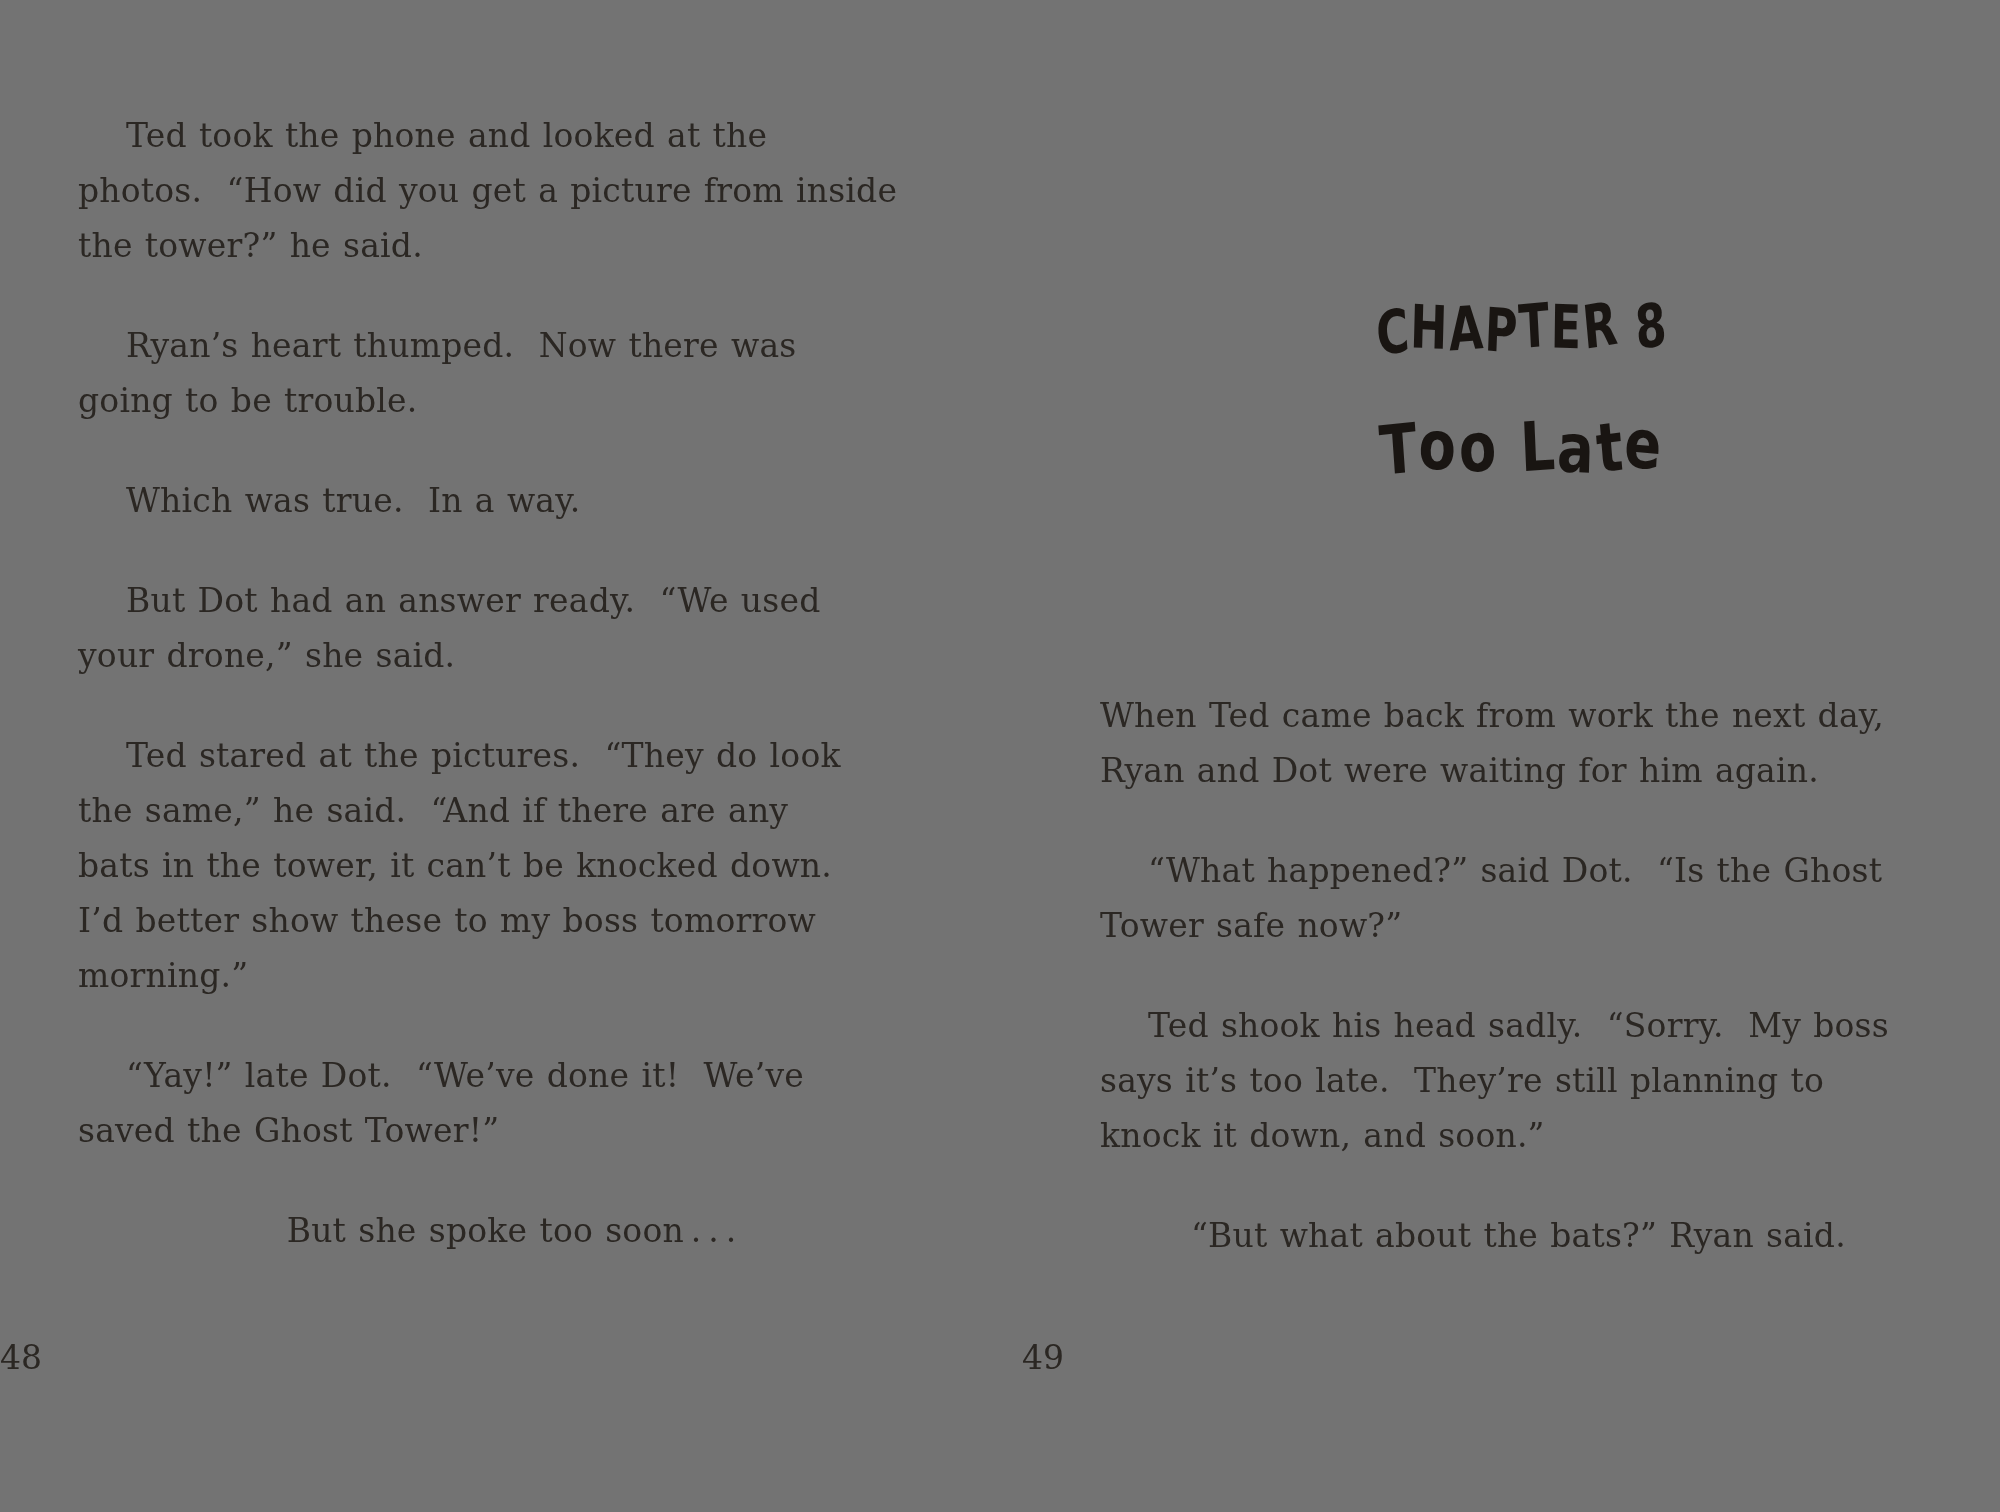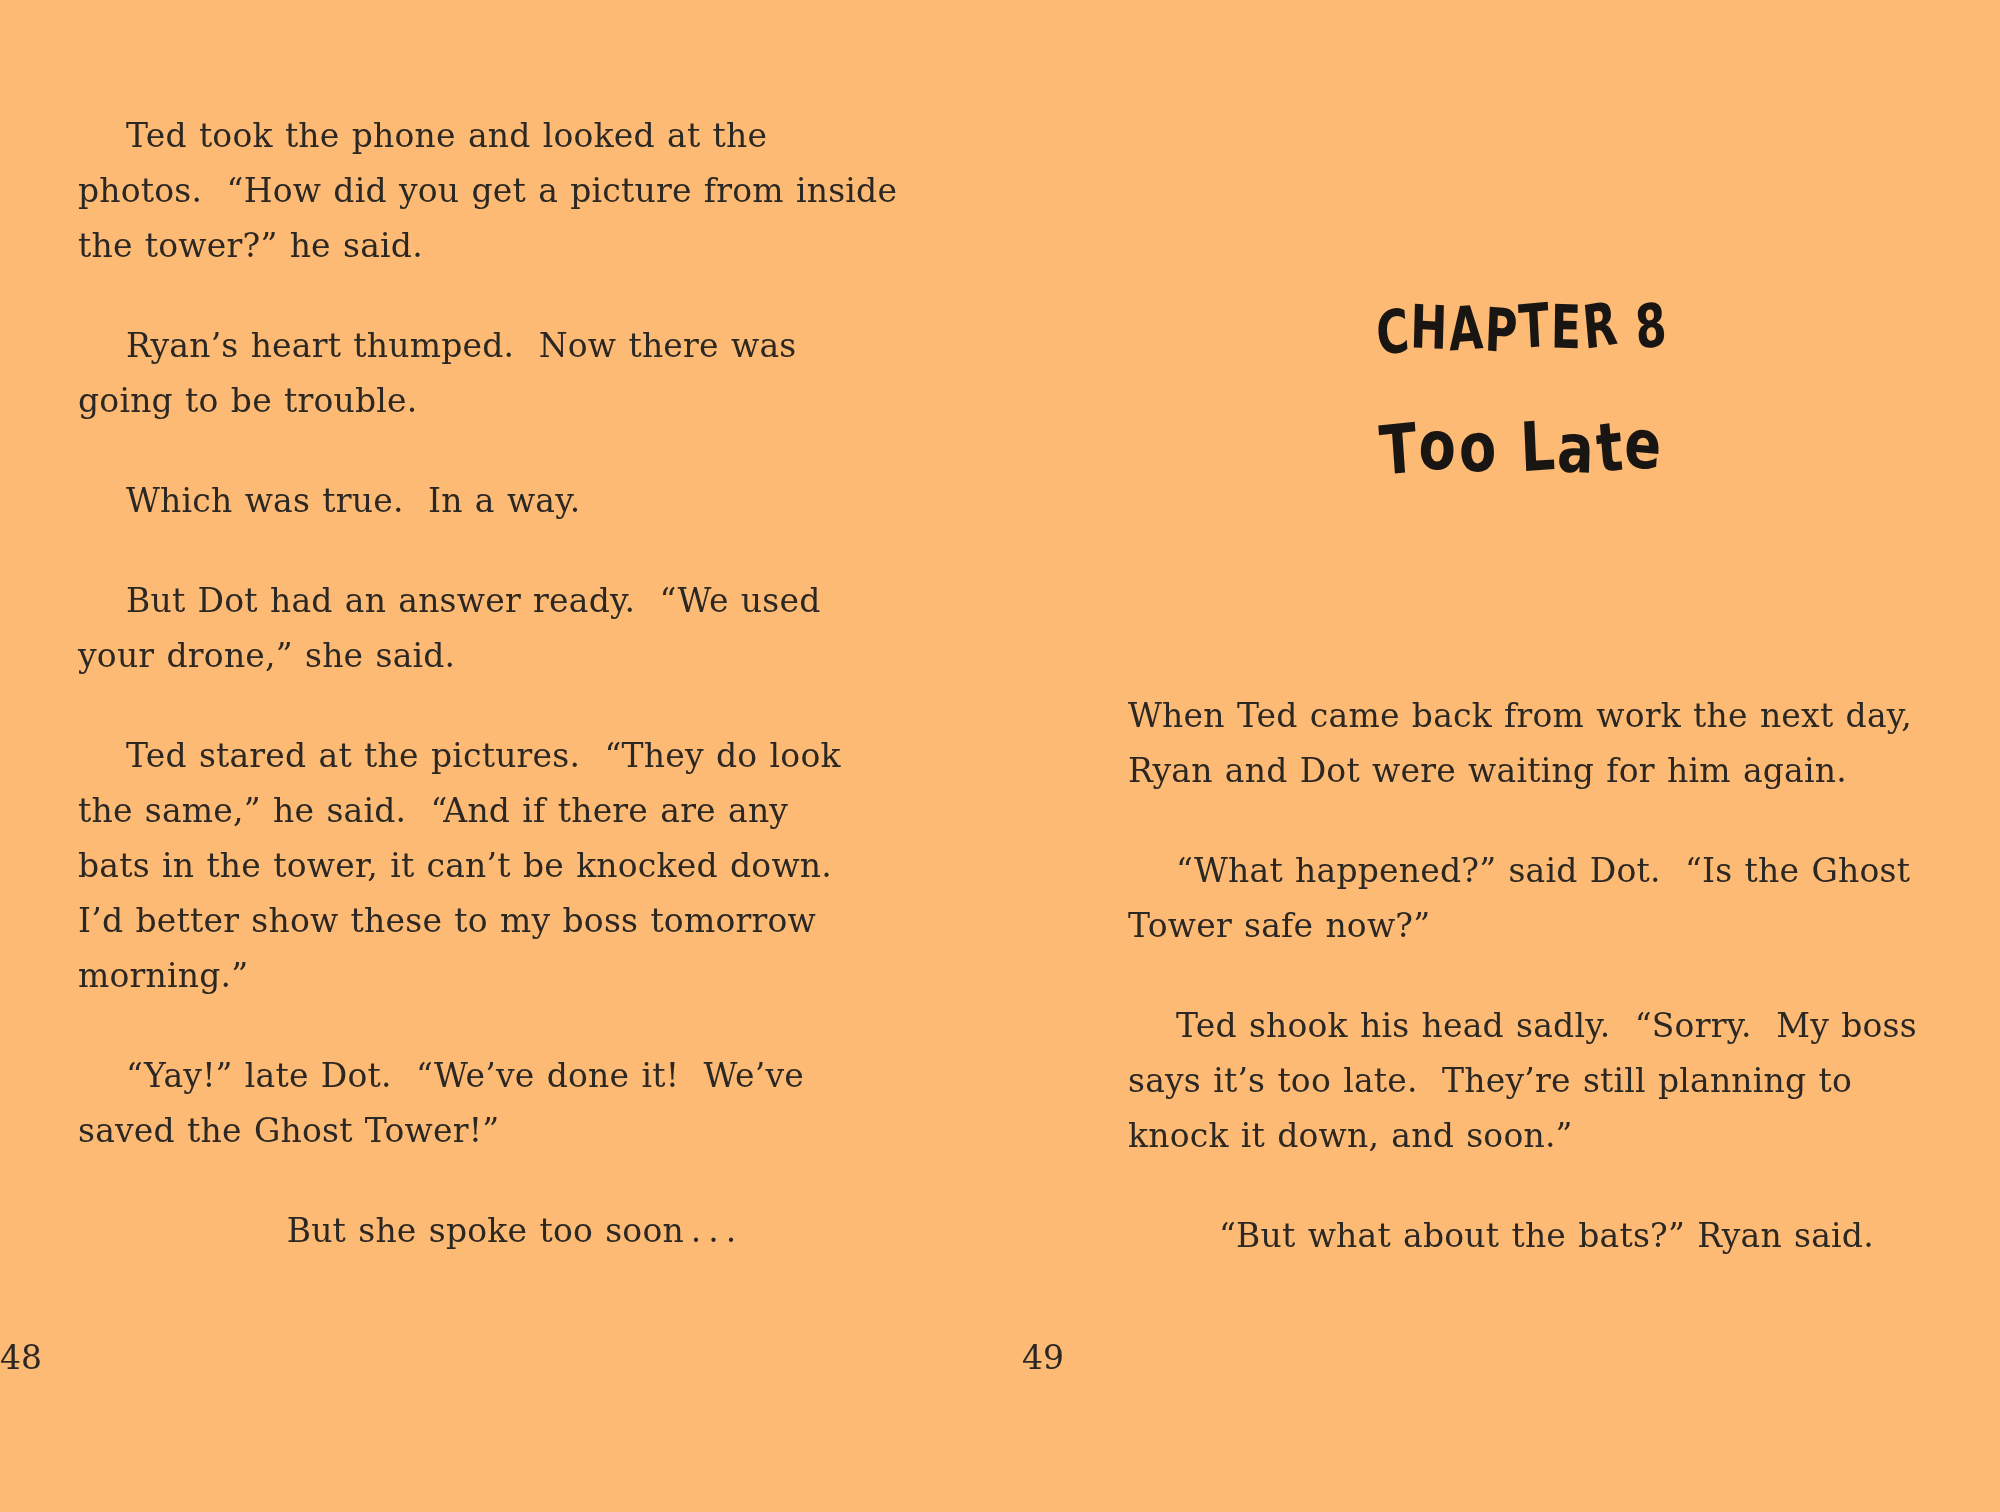--- a/index.html
+++ b/index.html
@@ -6,36 +6,36 @@
     margin: 0;
     padding: 0;
     width: 2000px;
     height: 1512px;
     overflow: hidden;
   }
   .spread {
     position: relative;
     width: 2000px;
     height: 1512px;
-    background: #fdba74;
+    background: #737373;
     color: #2b2723;
     font-family: "DejaVu Serif", serif;
   }
   .page {
     position: absolute;
     top: 0;
     height: 100%;
     width: 1000px;
   }
   .page.left  { left: 0; }
   .page.right { left: 1000px; }
 
   .textcol { position: absolute; }
   .page.left  .textcol { left: 78px;  top: 108px; }
-  .page.right .textcol { left: 100px; top: 688px; margin-left: 28px; }
+  .page.right .textcol { left: 100px; top: 688px; }
 
   .para { margin: 0 0 45px 0; }
   .para:last-child { margin-bottom: 0; text-align: center; }
 
   .line {
     font-size: 33px;
     line-height: 55px;
     white-space: pre;
     letter-spacing: 0.2px;
     word-spacing: 1.5px;

